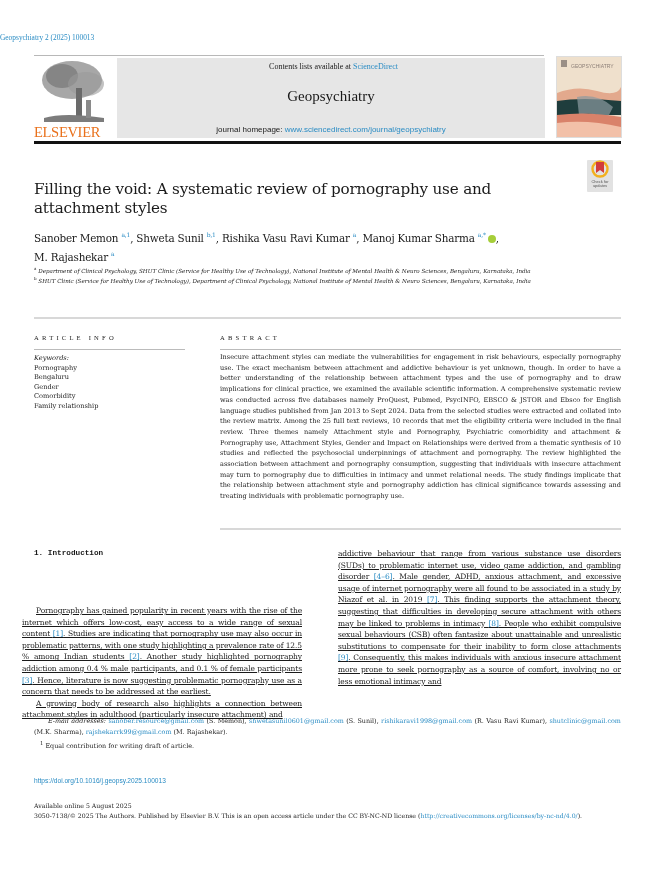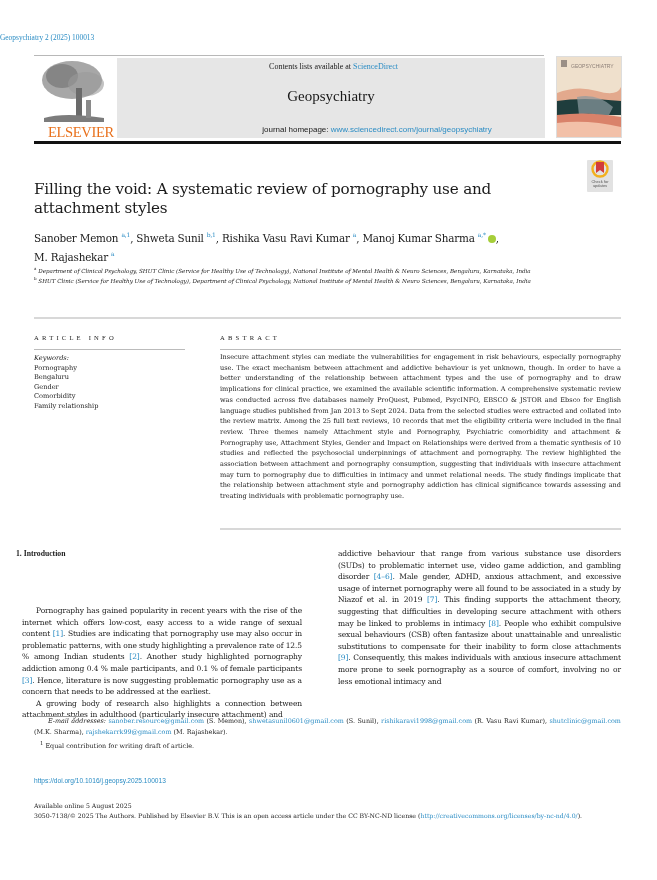--- a/index.html
+++ b/index.html
@@ -5,27 +5,27 @@
   html, body { margin:0; padding:0; background:#ffffff; }
   body { width:657px; height:880px; position:relative; overflow:hidden;
          font-family:"DejaVu Serif","Liberation Serif",serif; color:#1a1a1a; }
   a, .link { color:#2a8cc4; text-decoration:none; }
   .abs { position:absolute; }
 
   #journal-ref { top:33px; left:0; width:536px; text-align:left; font-size:7.4px; font-family:"Liberation Serif",serif; }
   #top-rule { top:55px; left:34px; width:510px; height:1px; background:#b8b8b8; }
 
   #elsevier-logo { top:58px; left:34px; width:80px; height:80px; }
-  #elsevier-wordmark { top:124px; left:34px; width:80px; text-align:right; font-family:"Liberation Serif",serif;
+  #elsevier-wordmark { top:124px; left:34px; width:80px; text-align:left; font-family:"Liberation Serif",serif;
         color:#e9711c; font-size:14.5px; letter-spacing:-0.3px; }
 
   #masthead { top:58px; left:117px; width:428px; height:80px; background:#e6e6e6; }
   #contents-line { top:62px; left:117px; width:433px; text-align:center; font-size:8px; font-family:"Liberation Serif",serif; }
   #journal-name { top:88px; left:117px; width:428px; text-align:center; font-size:15px; font-family:"Liberation Serif",serif; }
-  #homepage-line { top:125px; left:117px; width:428px; text-align:center; font-size:8px; font-family:"Liberation Sans",sans-serif;padding-left:46px; }
+  #homepage-line { top:125px; left:117px; width:428px; text-align:center; font-size:8px; font-family:"Liberation Sans",sans-serif; }
 
   #cover { top:56px; left:556px; width:64px; height:80px; background:#eedbc7; overflow:hidden; border:1px solid #ddd; }
   #thick-rule { top:141px; left:34px; width:587px; height:3px; background:#111; }
 
   #crossmark { top:160px; left:587px; width:26px; height:32px; background:#e2e2e2; border-radius:1px; }
   #crossmark-label { top:180px; left:587px; width:26px; text-align:center; font-size:4px; line-height:4.4px; color:#555; font-family:"Liberation Sans",sans-serif; }
 
   #title { top:180px; left:34px; width:520px; font-size:15.2px; line-height:19px; font-family:"DejaVu Serif",serif; font-weight:normal; letter-spacing:-0.2px; }
   #authors { top:227px; left:34px; width:520px; font-size:10.4px; line-height:16px; font-family:"DejaVu Serif",serif; letter-spacing:-0.2px; }
   #authors sup { font-size:6px; color:#2a8cc4; vertical-align:5px; }
@@ -38,23 +38,23 @@
   #article-info-heading { top:334px; left:34px; font-size:6.6px; letter-spacing:3.2px; font-family:"Liberation Serif",serif; }
   #article-info-rule { top:349px; left:34px; width:151px; height:1px; background:#bbb; }
   #keywords { top:354px; left:34px; font-size:6.6px; line-height:9.6px; font-family:"DejaVu Serif",serif; }
   #keywords .kw-label { font-style:italic; }
 
   #abstract-heading { top:334px; left:220px; font-size:6.6px; letter-spacing:3.2px; font-family:"Liberation Serif",serif; }
   #abstract-rule { top:349px; left:220px; width:401px; height:1px; background:#bbb; }
   #abstract-text { top:352px; left:220px; width:401px; font-size:6.55px; line-height:10.7px; text-align:justify; font-family:"DejaVu Serif",serif; }
   #abstract-bottom-rule { top:528px; left:220px; width:401px; height:2px; background:#d8d8d8; }
 
-  #intro-heading { top:549px; left:16px; font-size:7.7px; font-weight:bold; font-family:Liberation Serif, serif; }
+  #intro-heading { top:549px; left:34px; font-size:7.7px; font-weight:bold; font-family:Liberation Mono, monospace; }
   .col { font-size:7.5px; line-height:11.6px; text-align:justify; font-family:"DejaVu Serif",serif; letter-spacing:-0.1px; }
-  .col p { margin:0; text-indent:14px; }
+  .col p { margin:0; text-indent:14px;text-decoration:underline; }
   #col-left { top:573px; left:22px; width:280px;margin-top:32px; }
   #col-right { top:548px; left:338px; width:283px; }
 
   #footnote-rule { top:716px; left:34px; width:50px; height:1px; background:#999; }
   #footnotes { top:716px; left:34px; width:587px; font-size:6.4px; line-height:10.8px; font-family:"DejaVu Serif",serif; text-align:justify; }
   #footnotes .em { font-style:italic; }
 
   #doi { top:777px; left:34px; font-size:6.6px; font-family:Liberation Sans, sans-serif; }
   #published { top:801px; left:34px; width:587px; font-size:6.2px; line-height:9.8px; font-family:"DejaVu Serif",serif; }
 </style>

